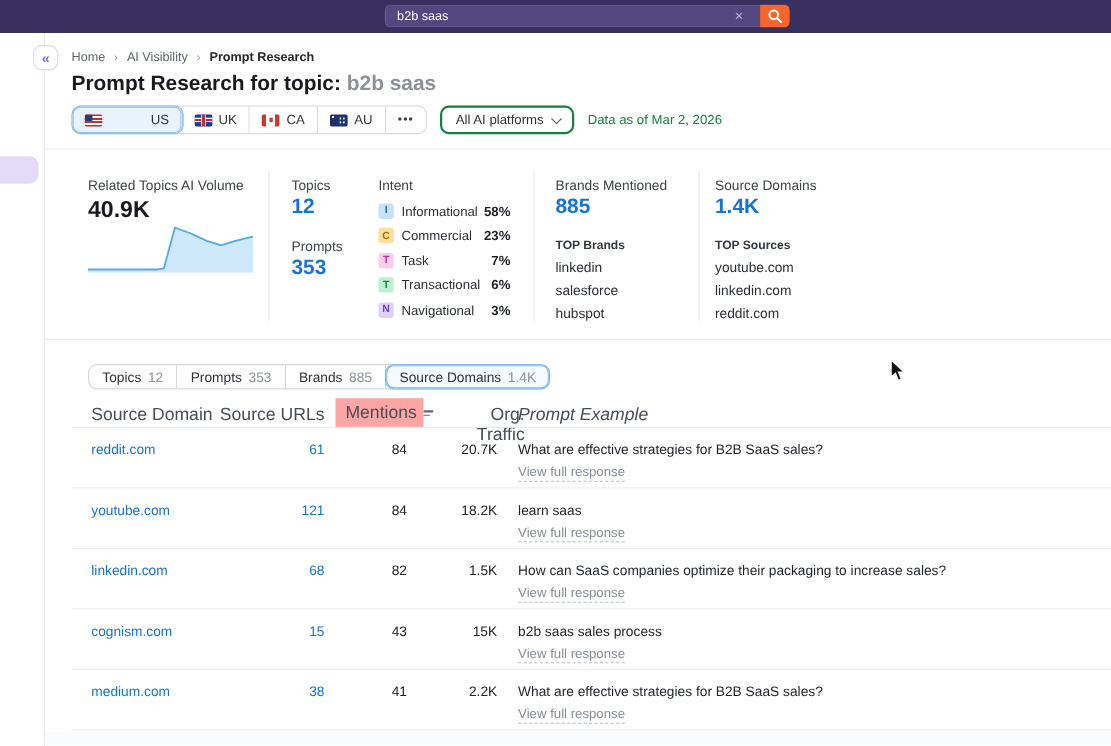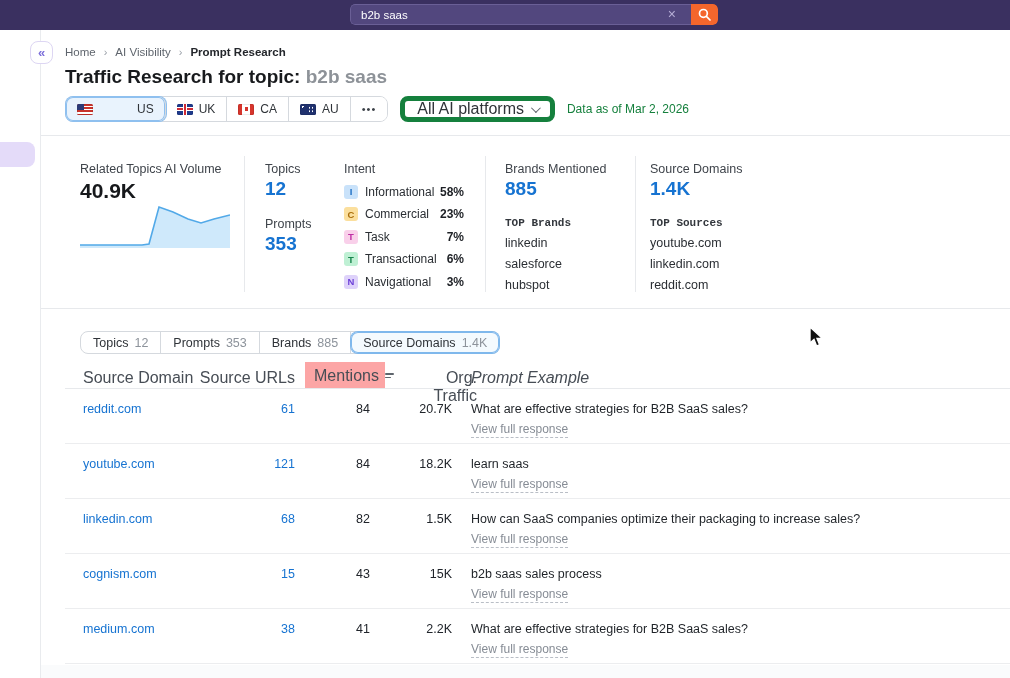--- a/index.html
+++ b/index.html
@@ -38,21 +38,21 @@
   .flag-us { background:repeating-linear-gradient(180deg,#c8322b 0 1.6px,#fff 1.6px 3.2px); }
   .flag-us::before { content:""; position:absolute; left:0; top:0; width:7px; height:6px; background:#2c3a77; }
   .flag-uk { background:#1f3b8c; }
   .flag-uk::before { content:""; position:absolute; left:0; top:3.5px; width:16px; height:4px; background:linear-gradient(180deg,#fff 0 1px,#cf2b35 1px 3px,#fff 3px 4px); }
   .flag-uk::after { content:""; position:absolute; left:6px; top:0; width:4px; height:11px; background:linear-gradient(90deg,#fff 0 1px,#cf2b35 1px 3px,#fff 3px 4px); }
   .flag-ca { background:linear-gradient(90deg,#d6352c 0 25%,#fff 25% 75%,#d6352c 75%); }
   .flag-ca::before { content:""; position:absolute; left:6.5px; top:3.5px; width:3.5px; height:4px; background:#d6352c; }
   .flag-au { background:#20316e; }
   .flag-au::before { content:""; position:absolute; left:1px; top:1px; width:6px; height:4px; background:radial-gradient(circle at 30% 40%, #fff 0 1px, transparent 1px); }
   .flag-au::after { content:""; position:absolute; right:2px; top:2px; width:6px; height:7px; background:radial-gradient(circle, #fff 0 0.8px, transparent 0.9px) 0 0/3px 3.5px; }
-  .pill { display:flex; align-items:center; gap:7px; border:5px solid #15803d; border-radius:8px; height:26px; padding:0 12px; font-size:16px; color:#2f3338; background:#fff; cursor:pointer; }
+  .pill { display:flex; align-items:center; gap:7px; border:2px solid #15803d; border-radius:8px; height:26px; padding:0 12px; font-size:12px; color:#2f3338; background:#fff; cursor:pointer; }
   .chev { width:7px; height:7px; border-right:1.6px solid #5f656d; border-bottom:1.6px solid #5f656d; transform:rotate(45deg) translateY(-2px); }
   .data-asof { font-size:12px; color:#15803d; }
 
   .hdiv { position:absolute; background:#e7e9ec; }
 
   
   .stats { position:absolute; left:41px; top:136px; width:969px; height:172px; background:#fff; }
   .stat-label { font-size:12.5px; color:#3f444b; }
   .stat-value-dark { font-size:21px; font-weight:bold; color:#16181b; margin-top:3px; }
   .stat-value-blue { font-size:19px; font-weight:bold; color:#1673d1; margin-top:2px; }
@@ -61,21 +61,21 @@
   .vdiv { position:absolute; top:20px; width:1px; height:136px; background:#e7e9ec; }
   .col-topics { position:absolute; left:224px; top:26px; }
   .col-topics .block + .block { margin-top:17px; }
   .col-intent { position:absolute; left:303px; top:26px; width:120px; }
   .intent-row { display:flex; align-items:center; margin-top:8.5px; }
   .intent-badge { width:14px; height:14px; border-radius:3px; font-size:9.5px; font-weight:bold; display:flex; align-items:center; justify-content:center; margin-right:7px; }
   .intent-name { font-size:12px; color:#2a2e33; flex:1; }
   .intent-pct { font-size:12px; font-weight:bold; color:#1d2025; }
   .col-brands { position:absolute; left:464px; top:26px; }
   .col-sources { position:absolute; left:609px; top:26px; }
-  .top-label { font-size:11px; font-weight:bold; color:#33373d; margin-top:17px;font-family:Liberation Mono, monospace; }
+  .top-label { font-size:11px; font-weight:bold; color:#33373d; margin-top:17px; }
   .top-item { font-size:12.5px; color:#2a2e33; margin-top:7px; }
 
   
   .tabs { position:absolute; left:80px; top:331px; display:flex; border:1px solid #d5d9de; border-radius:8px; background:#fff; height:23px; }
   .tab { display:flex; align-items:center; gap:6px; padding:0 12px; font-size:12.5px; color:#2f3338; border-right:1px solid #d5d9de; cursor:pointer; white-space:nowrap; }
   .tab:first-child { border-radius:7px 0 0 7px; }
   .tab:last-child { border-right:none; border-radius:0 7px 7px 0; }
   .tab .count { color:#8d939b; }
   .tab.selected { background:#f4fafe; box-shadow:0 0 0 1px #7fb8ec inset, 0 0 0 1px #7fb8ec; border-radius:7px; z-index:2; }
 
@@ -123,21 +123,21 @@
 <div class="purple-blob"></div>
 
 <div class="breadcrumb">
   <span class="crumb">Home</span>
   <span class="sep">›</span>
   <span class="crumb">AI Visibility</span>
   <span class="sep">›</span>
   <span class="crumb current">Prompt Research</span>
 </div>
 
-<div class="page-title"><span>Traffic Research for topic: </span><span class="topic">b2b saas</span></div>
+<div class="page-title"><span>Prompt Research for topic: </span><span class="topic">b2b saas</span></div>
 
 <div class="filters">
   <div class="seg-group">
 
     <div class="seg selected">
         <span class="flag flag-us"></span>
         <span>US</span>
       </div>
       <div class="seg">
         <span class="flag flag-uk"></span>

